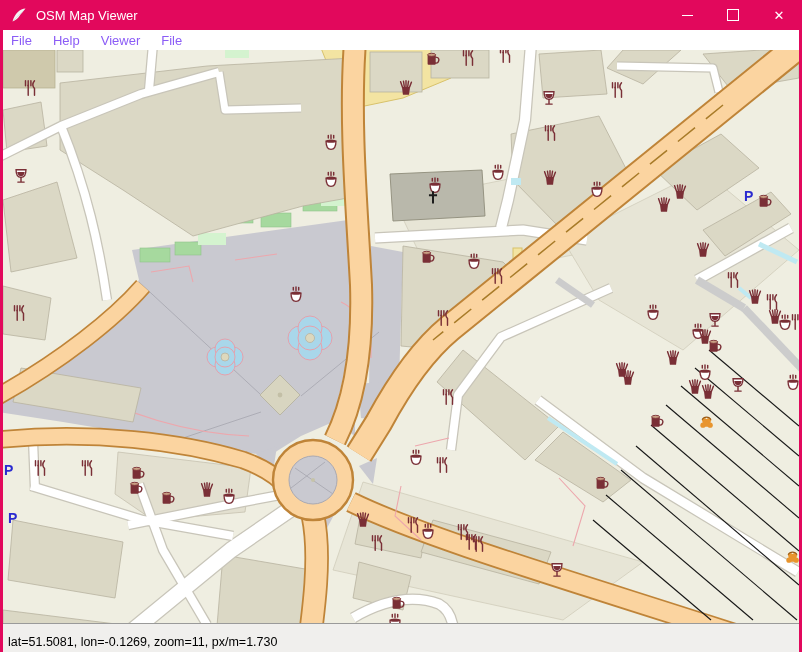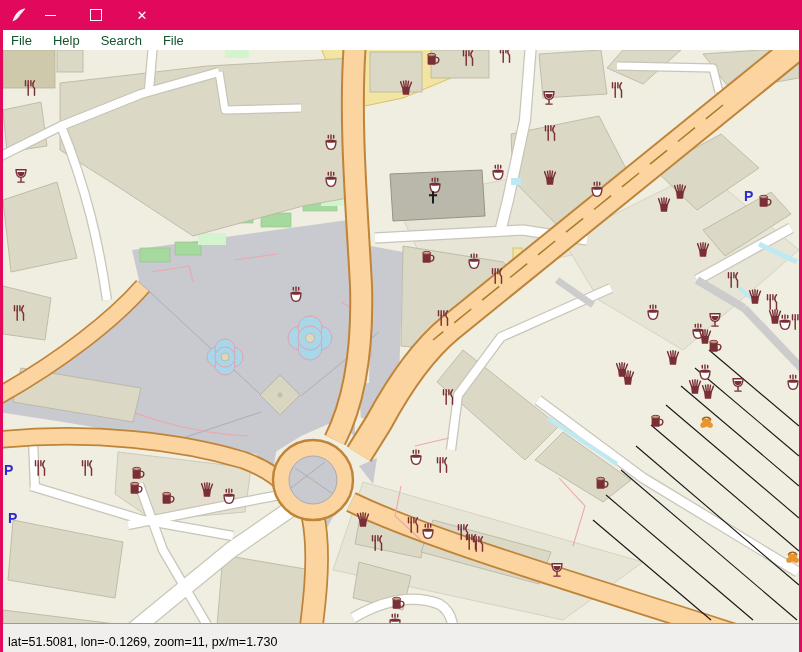--- a/index.html
+++ b/index.html
@@ -6,21 +6,21 @@
   .window{position:relative;width:802px;height:652px;background:var(--accent);overflow:hidden;}
   .titlebar{position:absolute;left:0;top:0;width:802px;height:30px;background:var(--accent);display:flex;align-items:center;}
   .feather{width:16px;height:16px;margin-left:11px;flex:0 0 auto;}
   .title-text{color:#fff;font-size:13px;margin-left:9px;flex:1 1 auto;white-space:nowrap;}
   .controls{display:flex;height:30px;}
   .wc{width:46px;height:30px;display:flex;align-items:center;justify-content:center;background:transparent;border:none;cursor:default;}
   .wc .g-min{width:11px;height:1px;background:#fff;}
   .wc .g-max{width:10px;height:10px;border:1px solid #fff;background:transparent;}
   .wc .g-close{color:#fff;font-size:13px;line-height:13px;}
   .menubar{position:absolute;left:3px;top:30px;width:796px;height:20px;background:#ffffff;display:flex;align-items:center;padding-left:8px;box-sizing:border-box;}
-  .menu-item{font-size:13px;color:#14532d;margin-right:21px;white-space:nowrap;}
+  .menu-item{font-size:13px;color:#8b5cf6;margin-right:21px;white-space:nowrap;}
   .map-wrap{position:absolute;left:3px;top:50px;width:796px;height:573px;background:var(--land);}
   .statusbar{position:absolute;left:3px;top:623px;width:796px;height:36px;background:#f0efed;box-sizing:border-box;border-top:1px solid #9a9a9a;display:flex;align-items:center;padding-left:5px;}
   .status-text{font-size:12.5px;color:#000;}
   
   .bld{fill:var(--building);stroke:#b7b3a0;stroke-width:0.8;}
   .bld-dark{fill:#b9b8ab;stroke:#8e8c7b;stroke-width:0.9;}
   .bld-olive{fill:#cfc9ac;stroke:#b3ad8e;stroke-width:0.7;}
   .parcel{fill:#e7e5d6;stroke:#cdc9b6;stroke-width:0.7;}
   .plaza{fill:var(--plaza);stroke:none;}
   .island{fill:#e3e0d0;stroke:#c6c2b0;stroke-width:0.8;}
@@ -51,37 +51,38 @@
 </head>
 <body>
 
 <div class="window">
 
   <div class="titlebar">
     <svg class="feather" viewBox="0 0 16 16">
       <path d="M1.5,14.5 C4,6 9,2 14.5,1.5 C12,5 10,6.5 8.5,9 C7,11.5 4.5,13.5 1.5,14.5 Z" fill="#f4f4f4"></path>
       <path d="M2,14 L13,3" stroke="#dcdcdc" stroke-width="0.8" fill="none"></path>
     </svg>
+    <span class="title-text">OSM Map Viewer</span>
     <div class="controls" id="win-controls">
         <button class="wc">
           <span class="g-min"></span>
         </button>
         <button class="wc">
           <span class="g-max"></span>
         </button>
         <button class="wc">
           <span class="g-close">✕</span>
         </button>
       </div>
   </div>
 
   <div class="menubar" id="menubar">
       <span class="menu-item">File</span>
       <span class="menu-item">Help</span>
-      <span class="menu-item">Search</span>
+      <span class="menu-item">Viewer</span>
       <span class="menu-item">File</span>
     </div>
 
   <div class="map-wrap">
     <svg id="map" width="796" height="573" viewBox="0 0 796 573">
       <defs>
         <symbol id="sym-restaurant" viewBox="0 0 20 20">
           <path class="ic" d="M5,2 V7.5 M8,2 V7.5 M11,2 V7.5" stroke-width="1.4"></path>
           <path class="ic" d="M8,7 V18" stroke-width="2.1"></path>
           <path class="ic" d="M15,2 C12.6,5 12.6,8 15,10.5 L15,18" stroke-width="2"></path>

